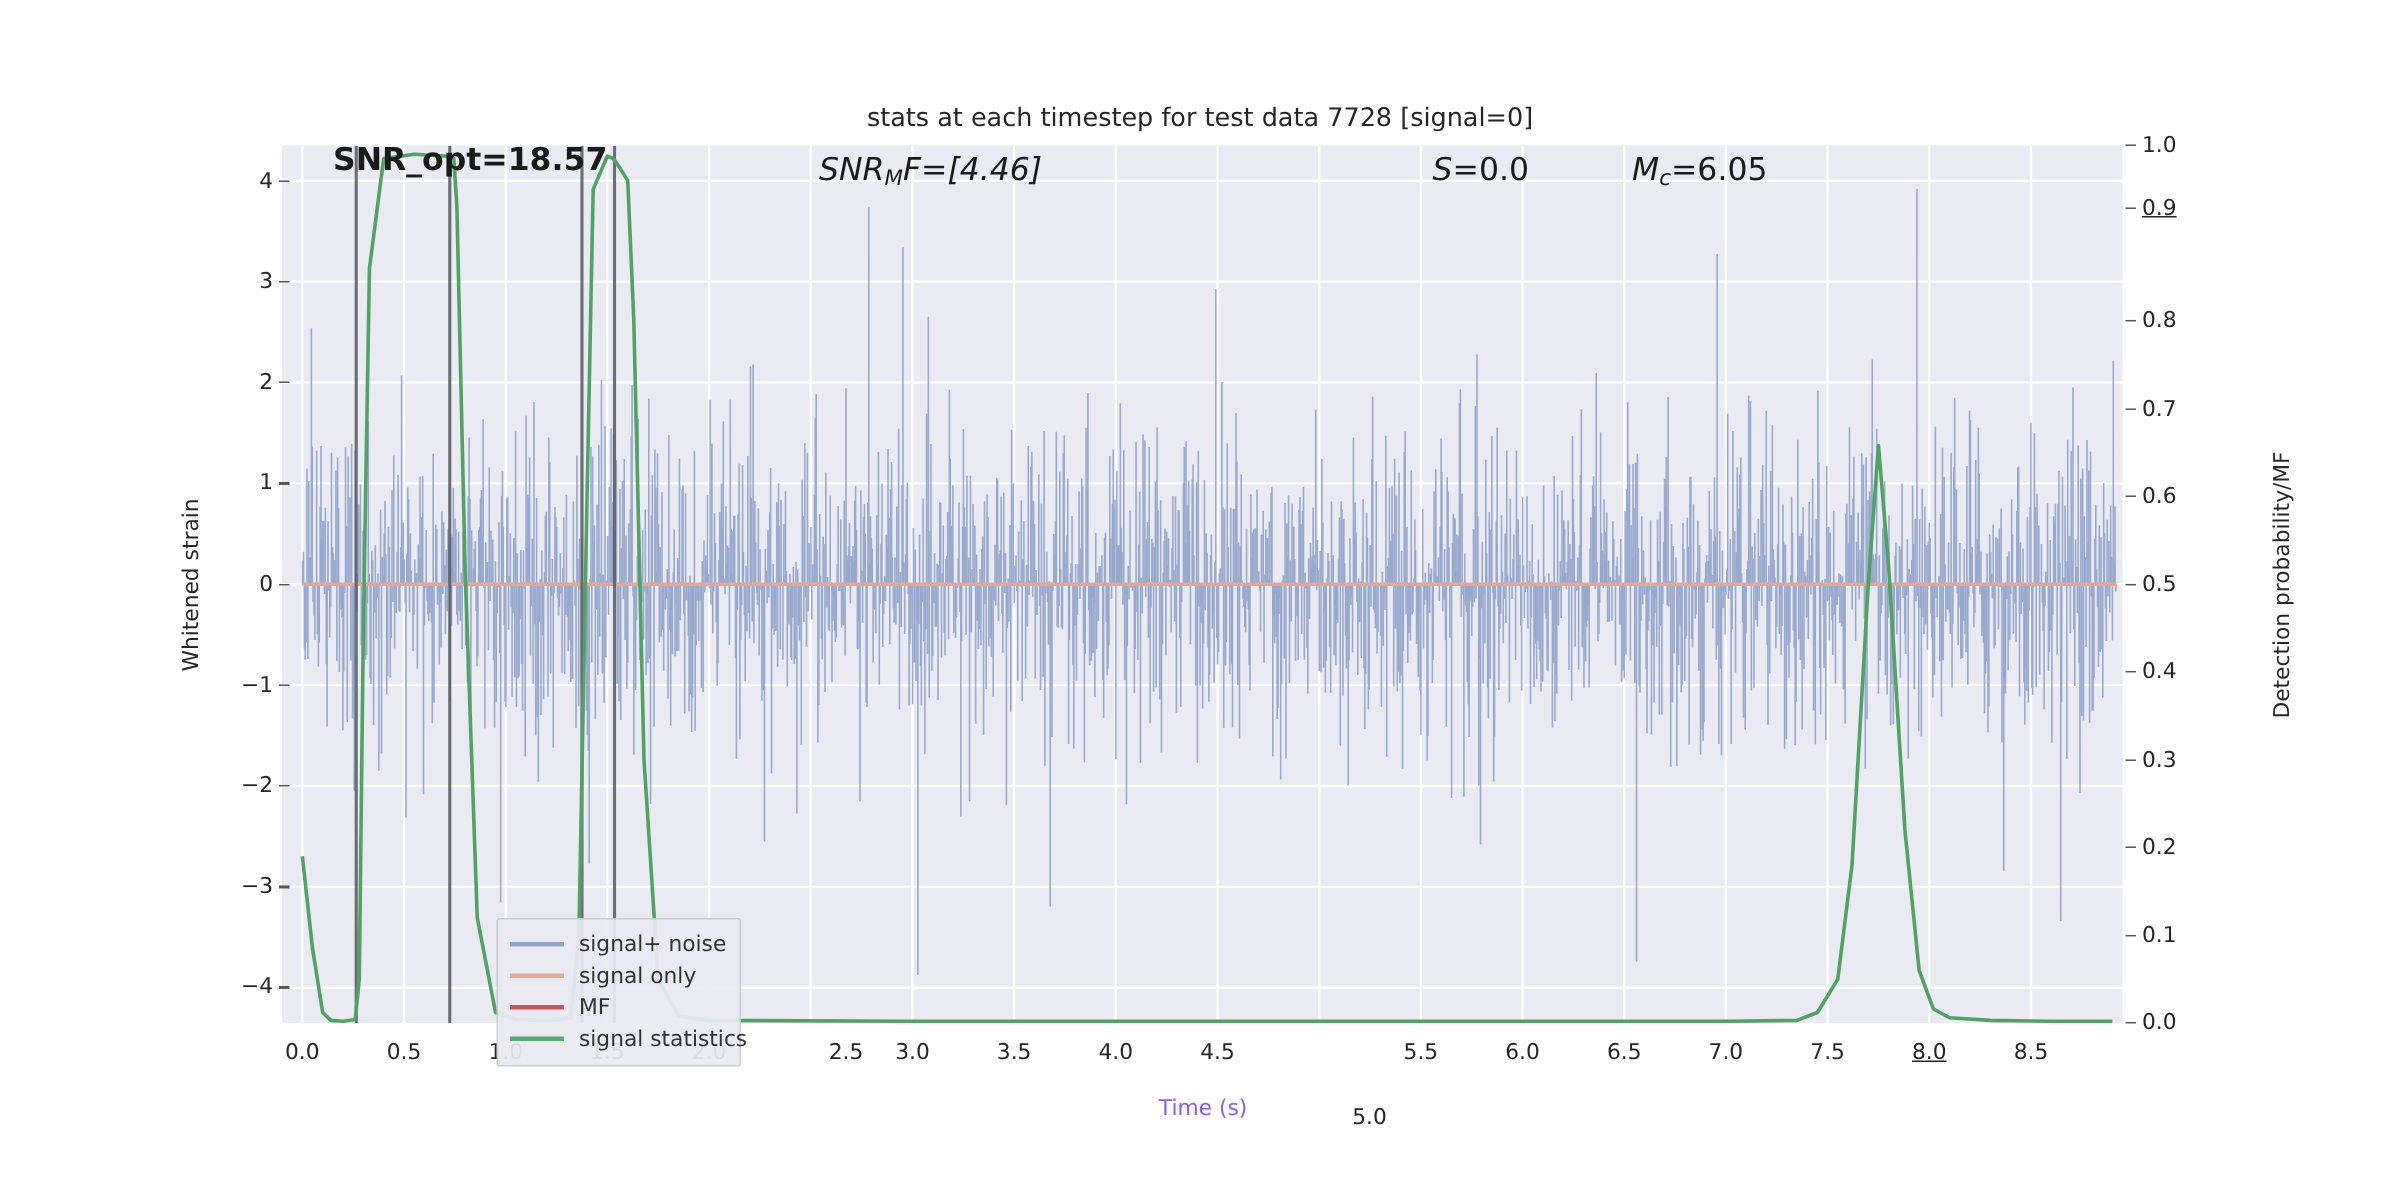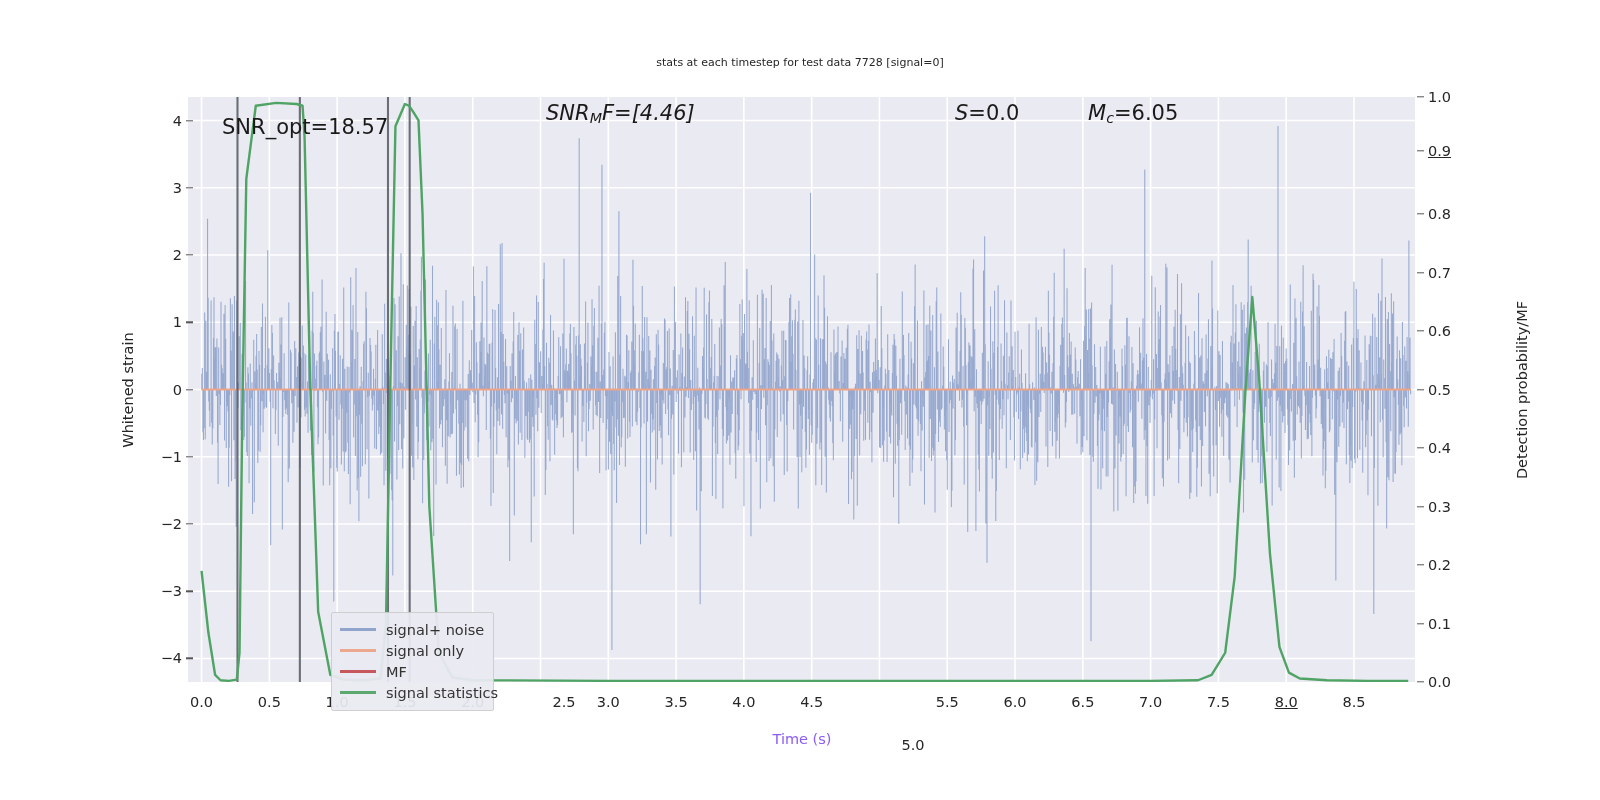--- a/index.html
+++ b/index.html
@@ -9,24 +9,24 @@
     font-family: "DejaVu Sans", sans-serif;
     overflow: hidden;
   }
   #figure {
     position: relative;
     width: 1600px; height: 800px;
     background: #ffffff;
   }
   #plot-title {
     position: absolute;
-    left: 0; top: 56px;
+    left: 0; top: 69px;
     width: 1600px;
     text-align: center;
-    font-size: 11px;
+    font-size: 17px;
     color: #262626;
   }
   #axes {
     position: absolute;
     left: 188px; top: 97px;
     width: 1227px; height: 585px;
     background: #eaeaf2;
     overflow: hidden;
   }
 
@@ -194,21 +194,21 @@
       <div class="ytick-l" style="top: 255.017px;">2<span class="dash"></span></div>
       <div class="ytick-l" style="top: 322.259px;">1<span class="dash"></span></div>
       <div class="ytick-l" style="top: 389.5px;">0<span class="dash"></span></div>
       <div class="ytick-l" style="top: 456.741px;">−1<span class="dash"></span></div>
       <div class="ytick-l" style="top: 523.983px;">−2<span class="dash"></span></div>
       <div class="ytick-l" style="top: 591.224px;">−3<span class="dash"></span></div>
       <div class="ytick-l" style="top: 658.466px;">−4<span class="dash"></span></div>
     </div>
   <div id="ticks-right">
       <div class="ytick-r" style="top: 97px;">1.0<span class="dash"></span></div>
-      <div class="ytick-r" style="top: 151px; text-decoration: underline;">0.9<span class="dash"></span></div>
+      <div class="ytick-r" style="top: 139px; text-decoration: underline;">0.9<span class="dash"></span></div>
       <div class="ytick-r" style="top: 214px;">0.8<span class="dash"></span></div>
       <div class="ytick-r" style="top: 272.5px;">0.7<span class="dash"></span></div>
       <div class="ytick-r" style="top: 331px;">0.6<span class="dash"></span></div>
       <div class="ytick-r" style="top: 389.5px;">0.5<span class="dash"></span></div>
       <div class="ytick-r" style="top: 448px;">0.4<span class="dash"></span></div>
       <div class="ytick-r" style="top: 506.5px;">0.3<span class="dash"></span></div>
       <div class="ytick-r" style="top: 565px;">0.2<span class="dash"></span></div>
       <div class="ytick-r" style="top: 623.5px;">0.1<span class="dash"></span></div>
       <div class="ytick-r" style="top: 682px;">0.0<span class="dash"></span></div>
     </div>
@@ -226,21 +226,21 @@
       <div class="xtick" style="left: 913px; margin-top: 43px;">5.0</div>
       <div class="xtick" style="left: 947.249px;">5.5</div>
       <div class="xtick" style="left: 1015.04px;">6.0</div>
       <div class="xtick" style="left: 1082.83px;">6.5</div>
       <div class="xtick" style="left: 1150.62px;">7.0</div>
       <div class="xtick" style="left: 1218.41px;">7.5</div>
       <div class="xtick" style="left: 1286.2px; text-decoration: underline;">8.0</div>
       <div class="xtick" style="left: 1353.99px;">8.5</div>
     </div>
   <div id="annotations">
-      <div class="annot" style="left: 222px; top: 115px;">SNR_opt=18.57</div>
+      <div class="annot" style="left: 222px; top: 94px; font-weight: bold;">SNR_opt=18.57</div>
       <div class="annot" style="left: 546px; top: 101px;"><span class="mi">SNR</span><sub>M</sub><span class="mi">F=[4.46]</span></div>
       <div class="annot" style="left: 955px; top: 101px;"><span class="mi">S</span><span>=0.0</span></div>
       <div class="annot" style="left: 1088px; top: 101px;"><span class="mi">M</span><sub>c</sub><span>=6.05</span></div>
     </div>
 
   <div id="legend">
       <div class="legend-row">
         <span class="legend-swatch" style="background: rgb(139, 159, 201);"></span>
         <span class="legend-label">signal+ noise</span>
       </div>

